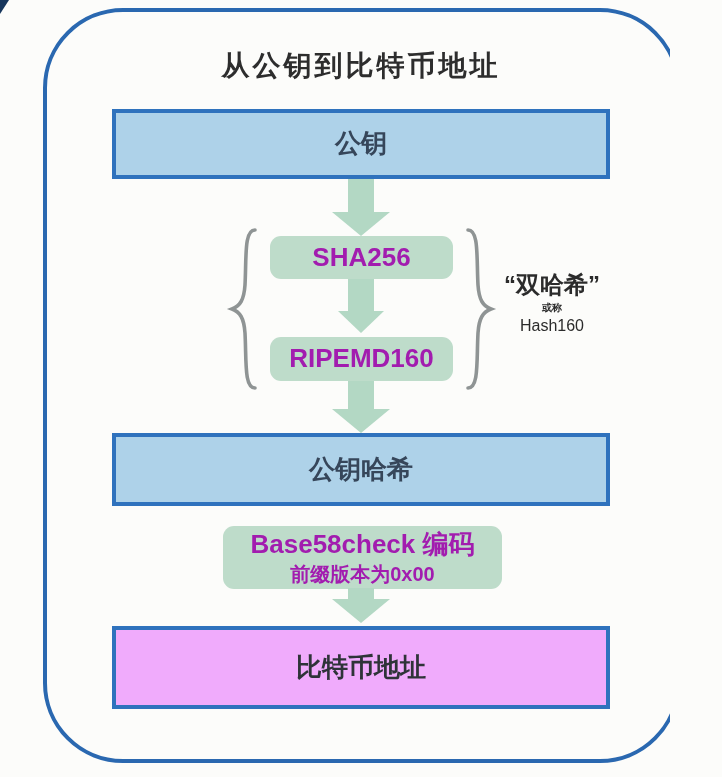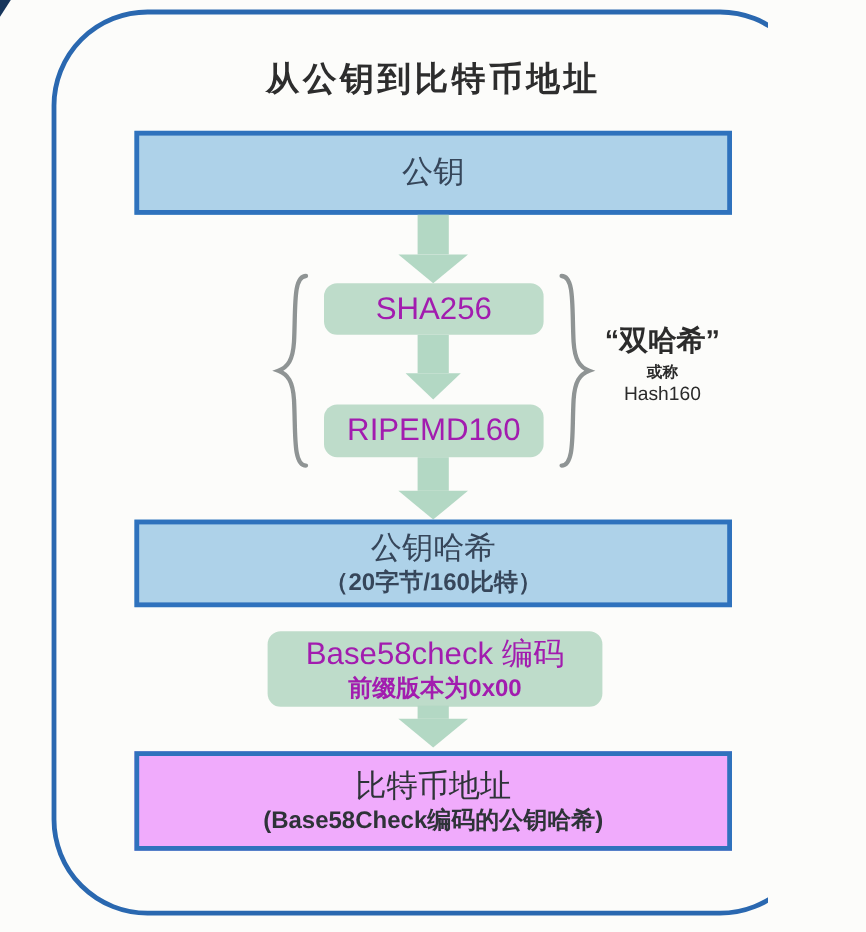--- a/index.html
+++ b/index.html
@@ -7,20 +7,21 @@
     padding: 0;
     background: #fcfcfa;
     font-family: "Liberation Sans", "DejaVu Sans", sans-serif;
   }
   .stage {
     position: relative;
     width: 640px;
     height: 777px;
     background: #fcfcfa;
     overflow: hidden;
+    padding-left: 30px;
   }
   .corner-mark {
     position: absolute;
     left: 0; top: 0;
     width: 0; height: 0;
     border-top: 14px solid #17365c;
     border-right: 9px solid transparent;
   }
   .outer-frame {
     position: absolute;
@@ -47,21 +48,21 @@
     flex-direction: column;
     align-items: center;
     justify-content: center;
     text-align: center;
     line-height: 1.22;
   }
   .box.bordered { border: 4px solid var(--box-border, #2f72bd); }
   .box.blue  { background: var(--box-blue-fill, #aed2e9); }
   .box.green { background: var(--box-green-fill, #bedcca); border-radius: 11px; }
   .box.white { background: #f0abfc; }
-  .box .label    { font-size: 26px; font-weight: normal; }
+  .box .label    { font-size: 26px; font-weight: bold; }
   .box .sublabel { font-size: 20px; font-weight: bold; margin-top: 1px; }
   .blue  .label, .blue  .sublabel { color: #36465a; }
   .green .label, .green .sublabel { color: #a21caf; }
   .white .label, .white .sublabel { color: #2e3338; }
 
   #box-pubkey     { left: 112px; top: 109px; width: 498px; height: 70px; }
   #box-sha256     { left: 270px; top: 236px; width: 183px; height: 43px; }
   #box-ripemd     { left: 270px; top: 337px; width: 183px; height: 44px; }
   #box-pubkeyhash { left: 112px; top: 433px; width: 498px; height: 73px; }
   #box-base58     { left: 223px; top: 526px; width: 279px; height: 63px; }
@@ -93,21 +94,21 @@
 
   .anno {
     position: absolute;
     left: 492px; top: 270px;
     width: 120px;
     text-align: center;
     color: #2b2b2b;
     line-height: 1.25;
   }
   .anno .l1 { font-size: 24px; font-weight: bold; }
-  .anno .l2 { font-size: 13px; font-weight: bold; margin-top: 2px; }
+  .anno .l2 { font-size: 10px; font-weight: bold; margin-top: 2px; }
   .anno .l3 { font-size: 16px; font-weight: normal; margin-top: 1px; }
 </style>
 </head>
 <body>
 
 <div class="stage">
 
   <div class="corner-mark"></div>
 
   <div class="outer-frame"></div>
@@ -153,31 +154,29 @@
     <div class="l3">Hash160</div>
   </div>
 
   <div class="arrow a3">
     <div class="shaft"></div>
     <div class="head"></div>
   </div>
 
   <div class="box blue bordered" id="box-pubkeyhash">
     <div class="label">公钥哈希</div>
-    <div class="sublabel">（20字节/160比特）</div>
   </div>
 
   <div class="box green" id="box-base58">
     <div class="label">Base58check 编码</div>
     <div class="sublabel">前缀版本为0x00</div>
   </div>
 
   <div class="arrow a4">
     <div class="shaft"></div>
     <div class="head"></div>
   </div>
 
   <div class="box white bordered" id="box-address">
     <div class="label">比特币地址</div>
-    <div class="sublabel">(Base58Check编码的公钥哈希)</div>
   </div>
 
 </div>
 
 </body></html>

